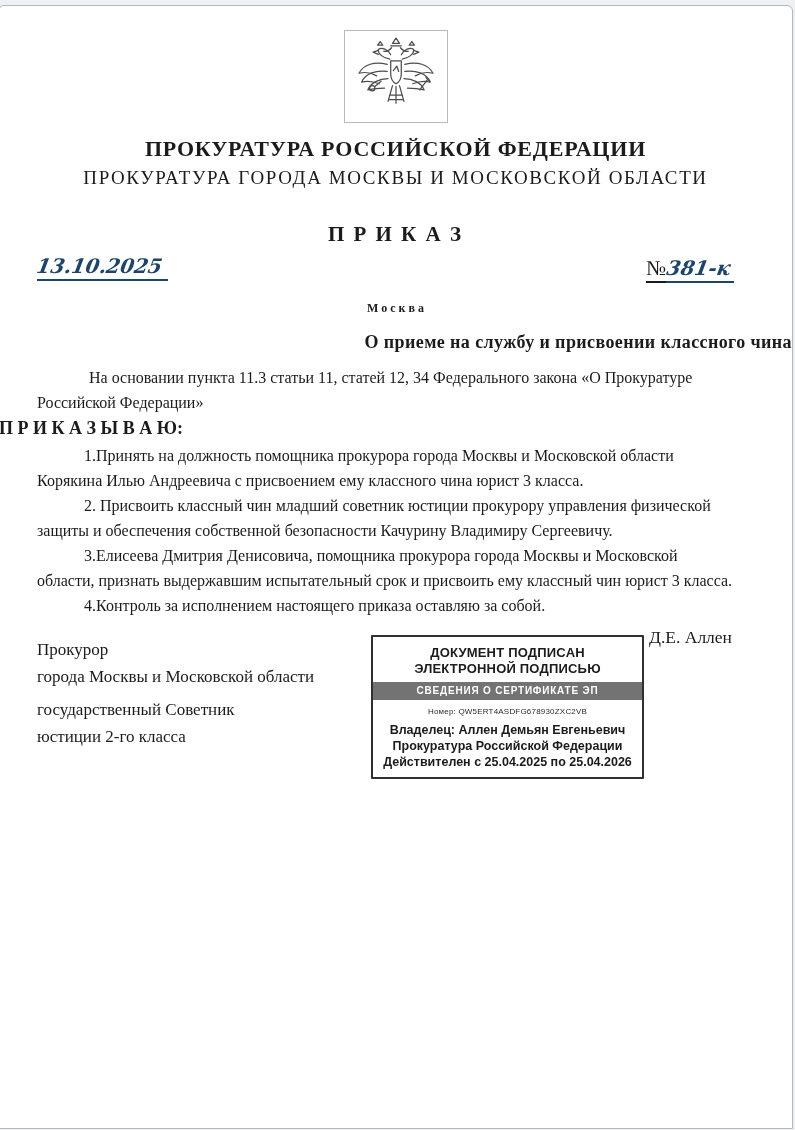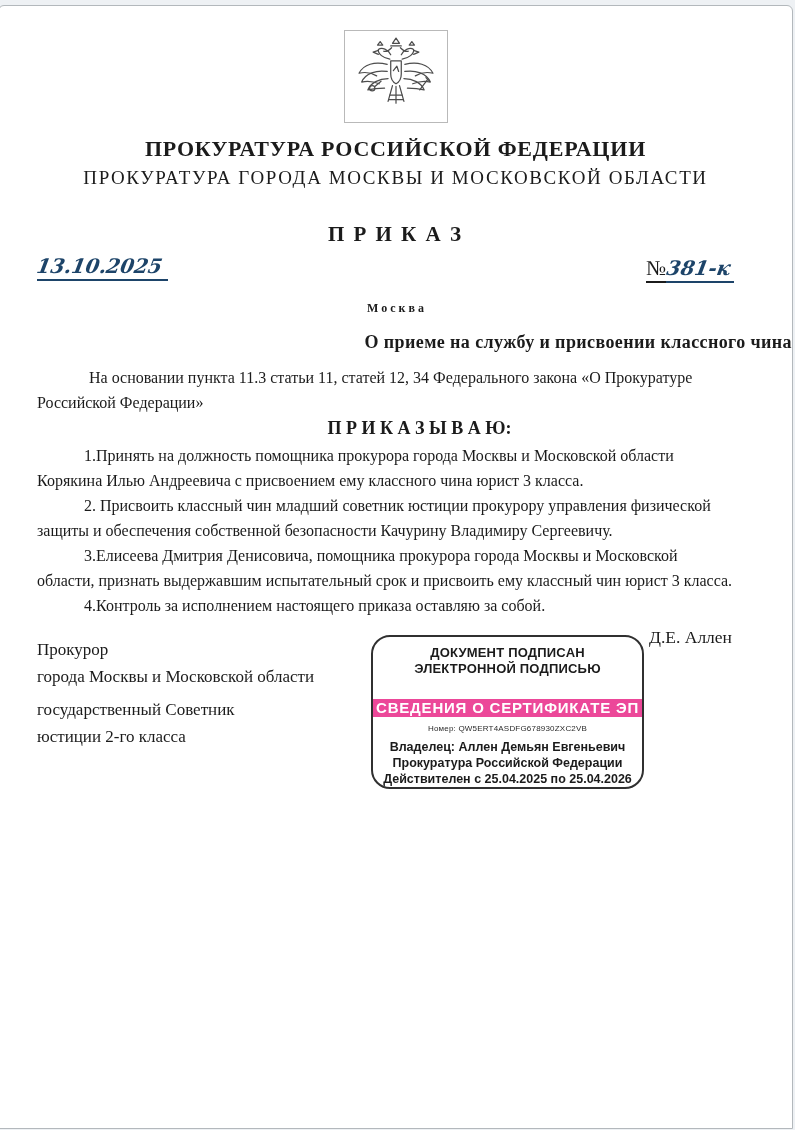--- a/index.html
+++ b/index.html
@@ -78,24 +78,23 @@
     text-align: right; font-weight: bold;
     font-size: 18px; line-height: 23px;
     margin-top: 12px; letter-spacing: 0.4px;
   }
   .preamble {
     font-size: 16px; line-height: 25px;
     margin: 11px 55px 0 38px;
     text-indent: 52px;
   }
   .order-word {
-    text-align: center; font-weight: bold;
+    text-align: left; font-weight: bold;
     font-size: 18px; line-height: 24px;
     margin-top: 1px;
-    margin-left: 48px;
   }
   .items { margin-top: 3px; }
   .items p {
     font-size: 16px; line-height: 25px;
     margin: 0 55px 0 38px;
     text-indent: 47px;
   }
   .sig-area { position: relative; margin-top: 4px; height: 170px; }
   .sig-left {
     position: absolute; left: 38px; top: 14px;
@@ -103,35 +102,36 @@
   }
   .sig-gap { height: 6px; }
   .sig-name {
     position: absolute; right: 60px; top: 2px;
     font-size: 17.5px; line-height: 27px;
   }
   .stamp {
     position: absolute; left: 372px; top: 13px;
     width: 273px;
     border: 2px solid #303030;
-    border-radius: 19px;
+    border-radius: 1px;
     background: #fff;
     overflow: hidden;
     font-family: "Liberation Sans", sans-serif;
     text-align: center;
+    padding-bottom: 7px;
   }
   .stamp-title {
     font-weight: bold; font-size: 13px; line-height: 16px;
     padding-top: 8px; letter-spacing: 0.2px;
   }
   .stamp-bar {
-    background: #ec4899; color: #fff;
-    font-weight: bold; font-size: 15px; line-height: 18px;
+    background: #737373; color: #fff;
+    font-weight: bold; font-size: 10px; line-height: 18px;
     letter-spacing: 0.8px;
-    margin-top: 22px;
+    margin-top: 5px;
   }
   .stamp-number {
     font-size: 8px; line-height: 10px; color: #2b2b2b;
     margin-top: 7px; letter-spacing: 0.2px;
   }
   .stamp-bold {
     font-weight: bold; font-size: 12.5px; line-height: 16px;
     margin-top: 0;
   }
   .stamp-bold.first { margin-top: 5px; }

